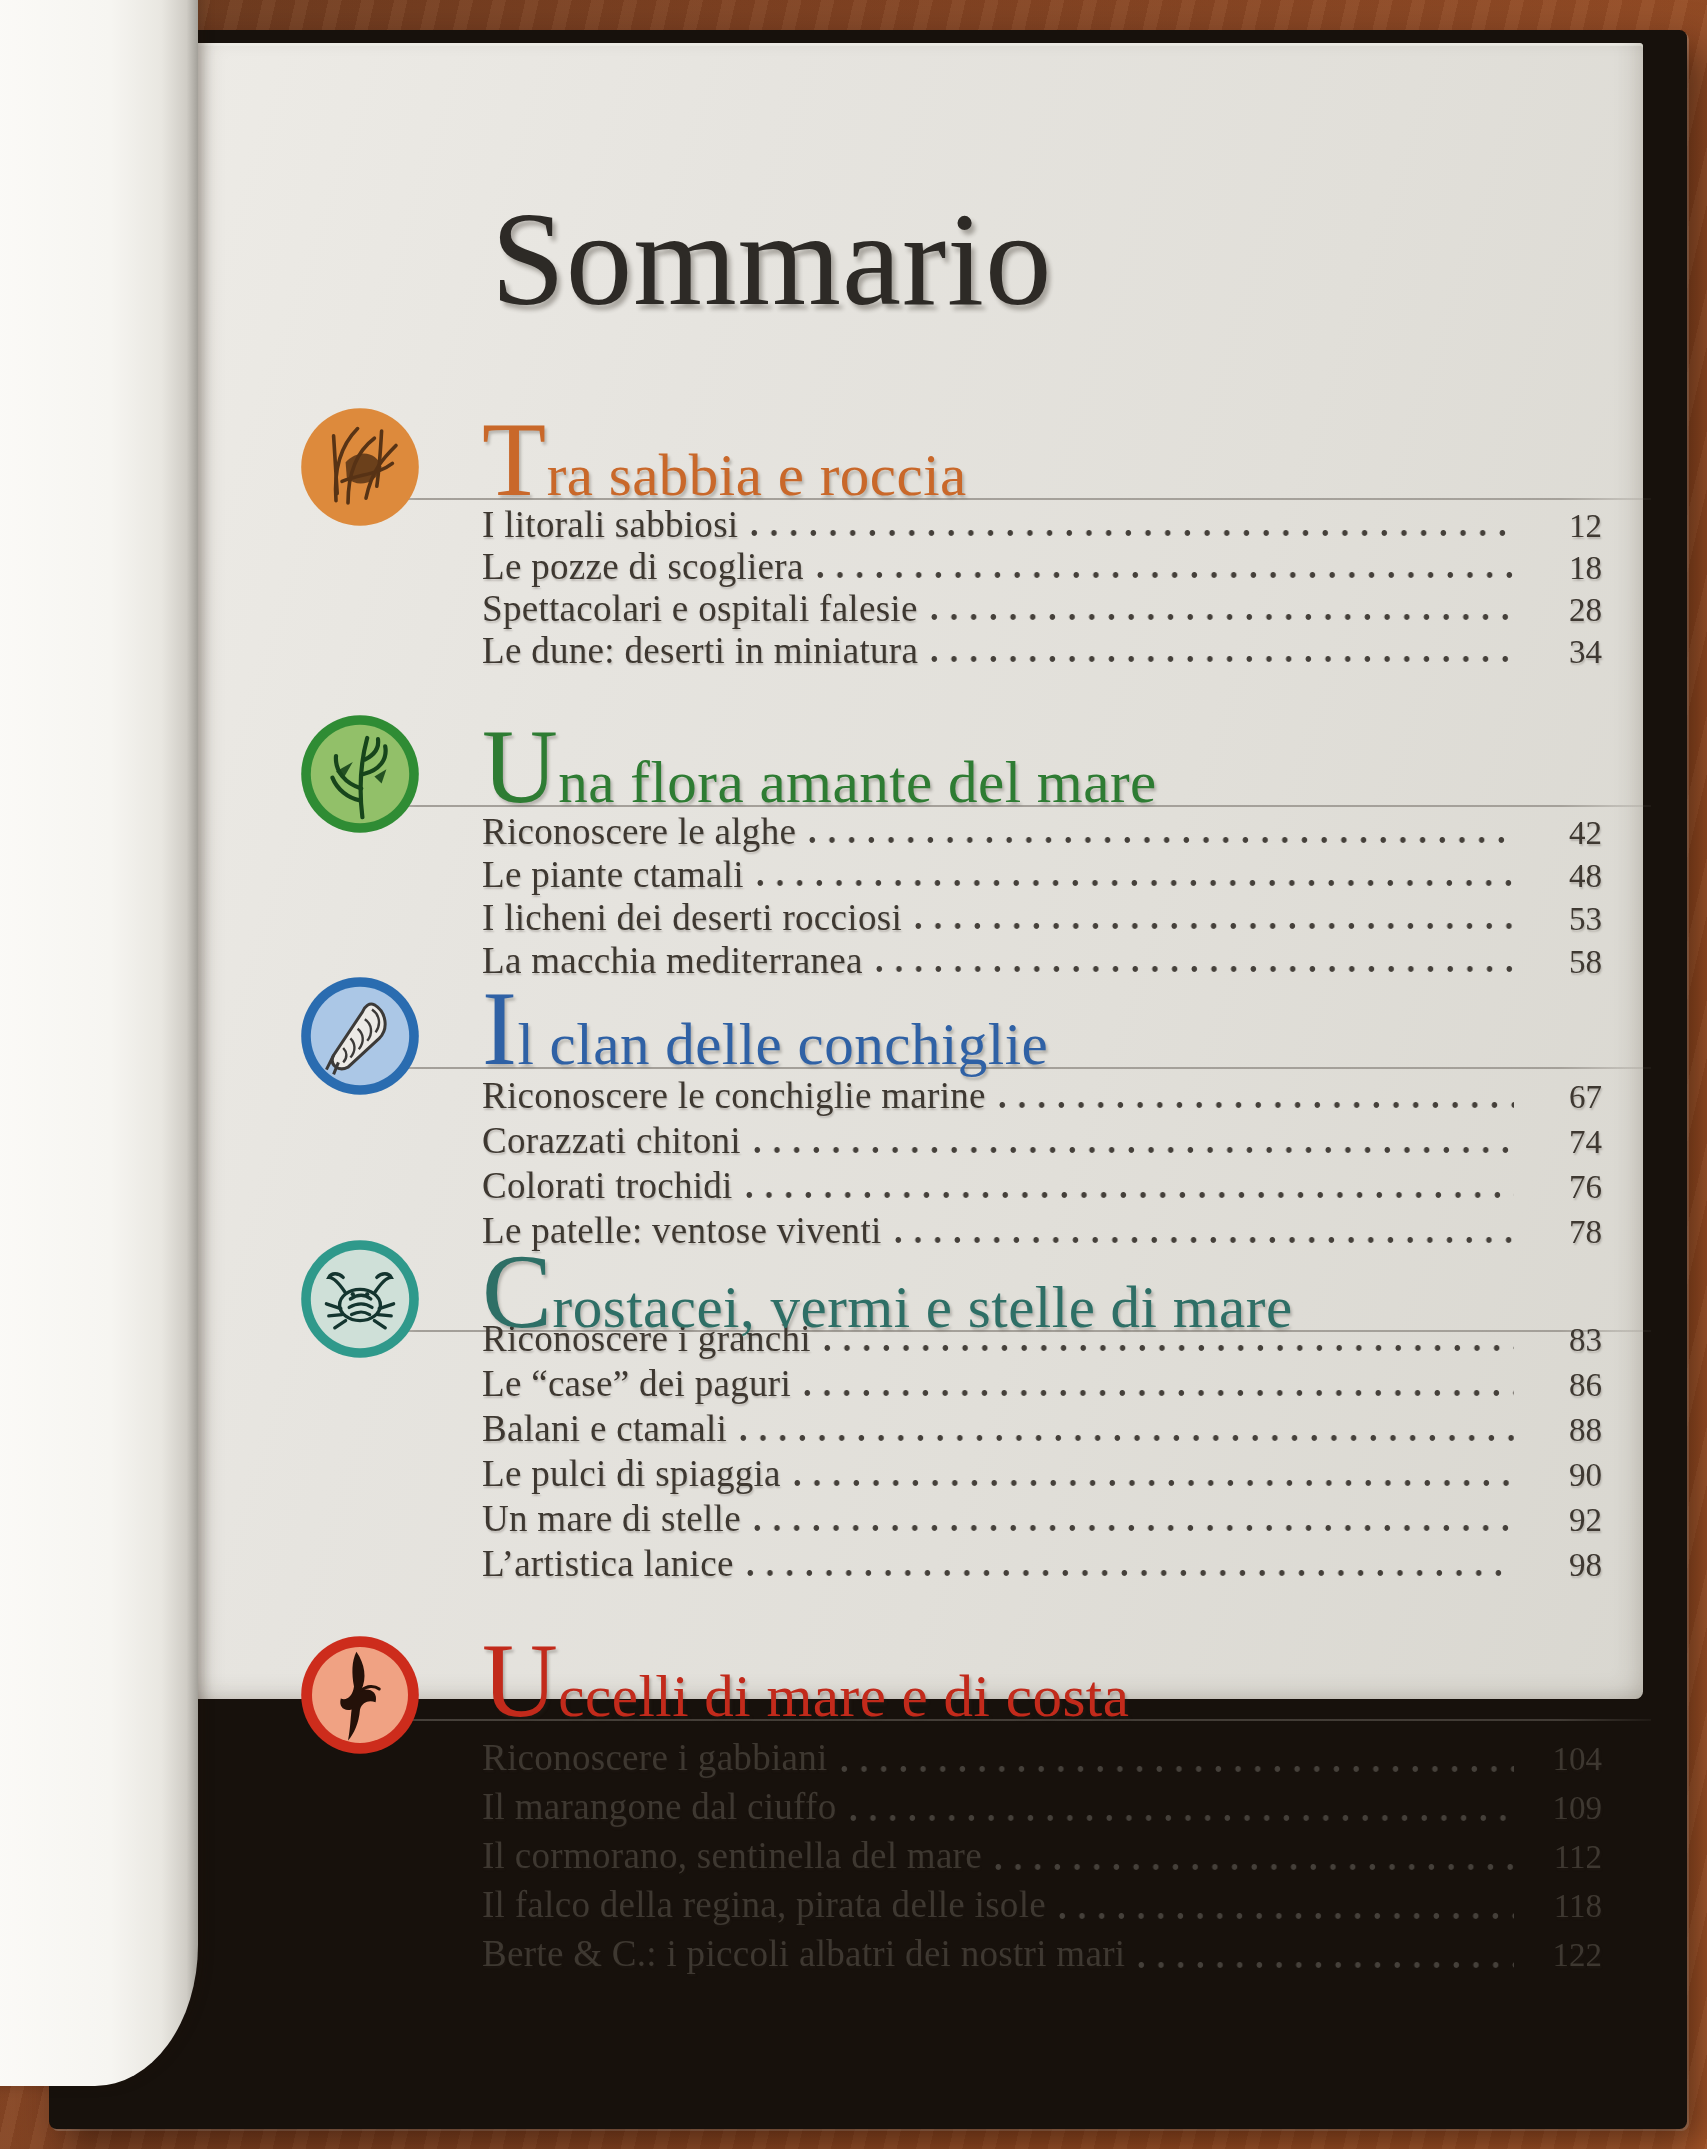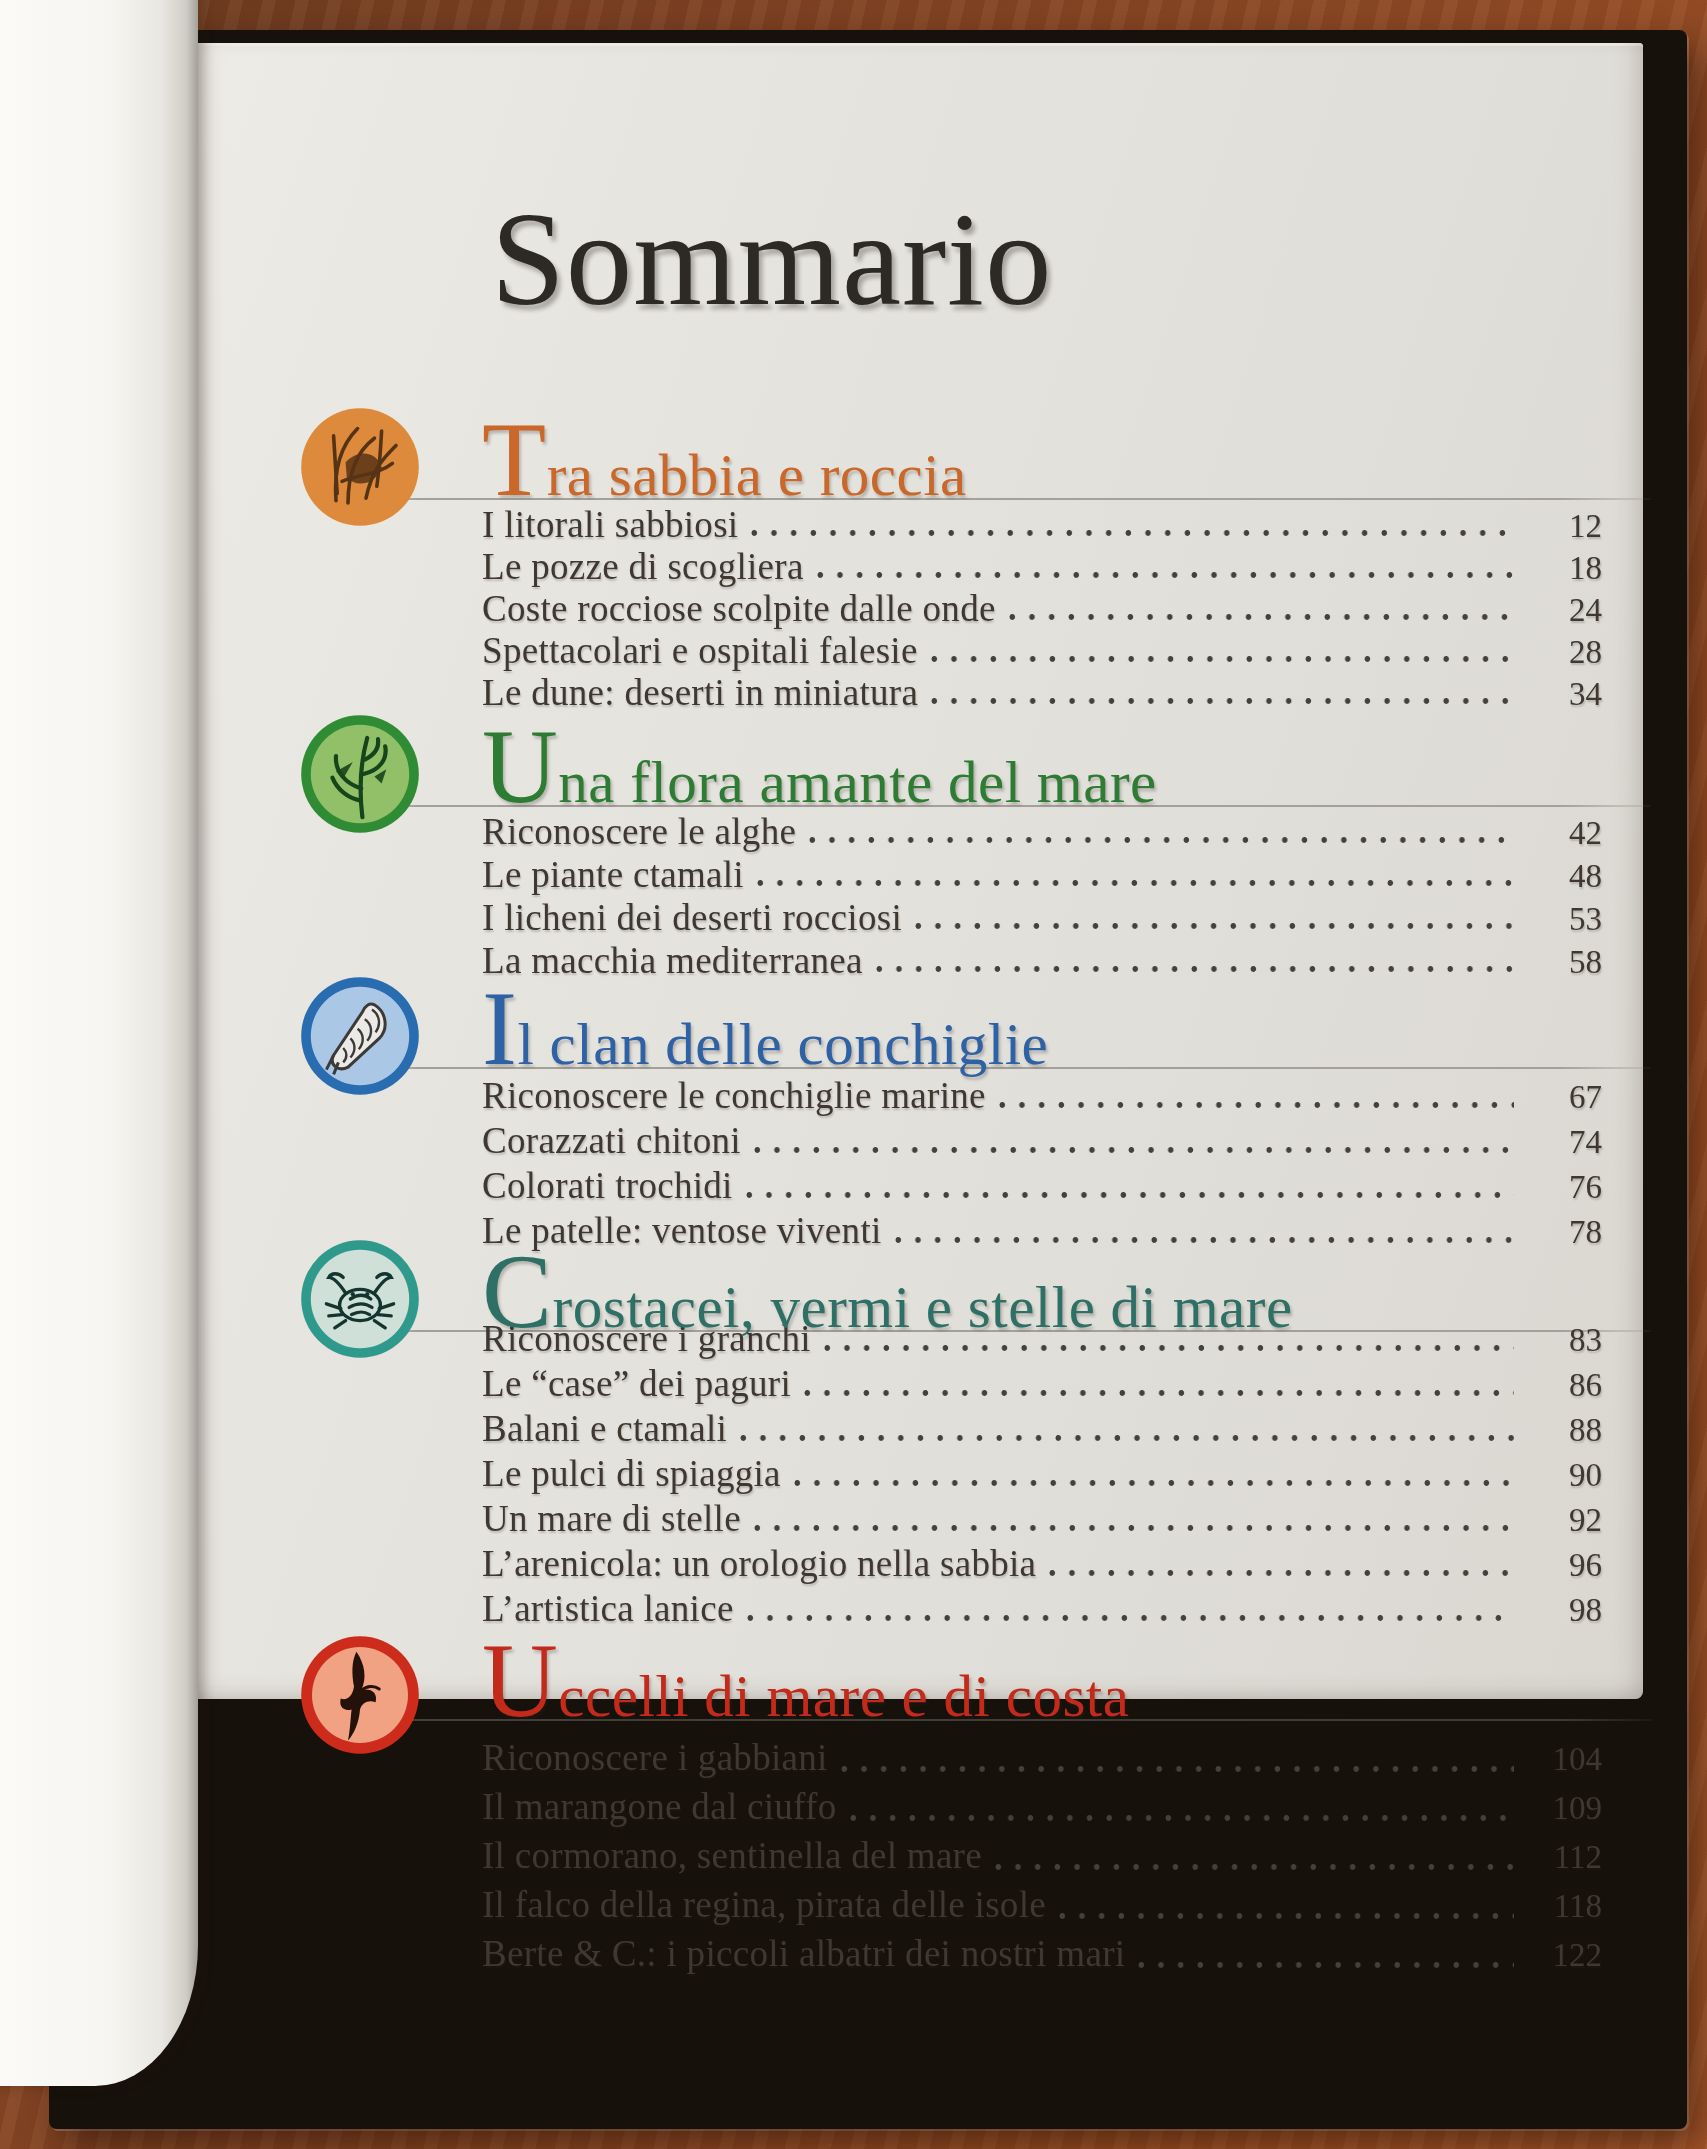--- a/index.html
+++ b/index.html
@@ -90,25 +90,20 @@
           <span class="lbl">I litorali sabbiosi</span>
           <span class="dots"></span>
           <span class="num">12</span>
         </div>
       <div class="row">
           <span class="lbl">Le pozze di scogliera</span>
           <span class="dots"></span>
           <span class="num">18</span>
         </div>
       <div class="row">
-          <span class="lbl">Coste rocciose scolpite dalle onde</span>
-          <span class="dots"></span>
-          <span class="num">24</span>
-        </div>
-      <div class="row">
           <span class="lbl">Spettacolari e ospitali falesie</span>
           <span class="dots"></span>
           <span class="num">28</span>
         </div>
       <div class="row">
           <span class="lbl">Le dune: deserti in miniatura</span>
           <span class="dots"></span>
           <span class="num">34</span>
         </div>
     </div>
@@ -239,25 +234,20 @@
           <span class="lbl">Le pulci di spiaggia</span>
           <span class="dots"></span>
           <span class="num">90</span>
         </div>
       <div class="row">
           <span class="lbl">Un mare di stelle</span>
           <span class="dots"></span>
           <span class="num">92</span>
         </div>
       <div class="row">
-          <span class="lbl">L’arenicola: un orologio nella sabbia</span>
-          <span class="dots"></span>
-          <span class="num">96</span>
-        </div>
-      <div class="row">
           <span class="lbl">L’artistica lanice</span>
           <span class="dots"></span>
           <span class="num">98</span>
         </div>
     </div>
   </div>
 
   <div class="sec sec5" style="top:1585px;">
     <div class="rule"></div>
     <svg class="icon" style="top:6.6px;" viewBox="0 0 100 100">

